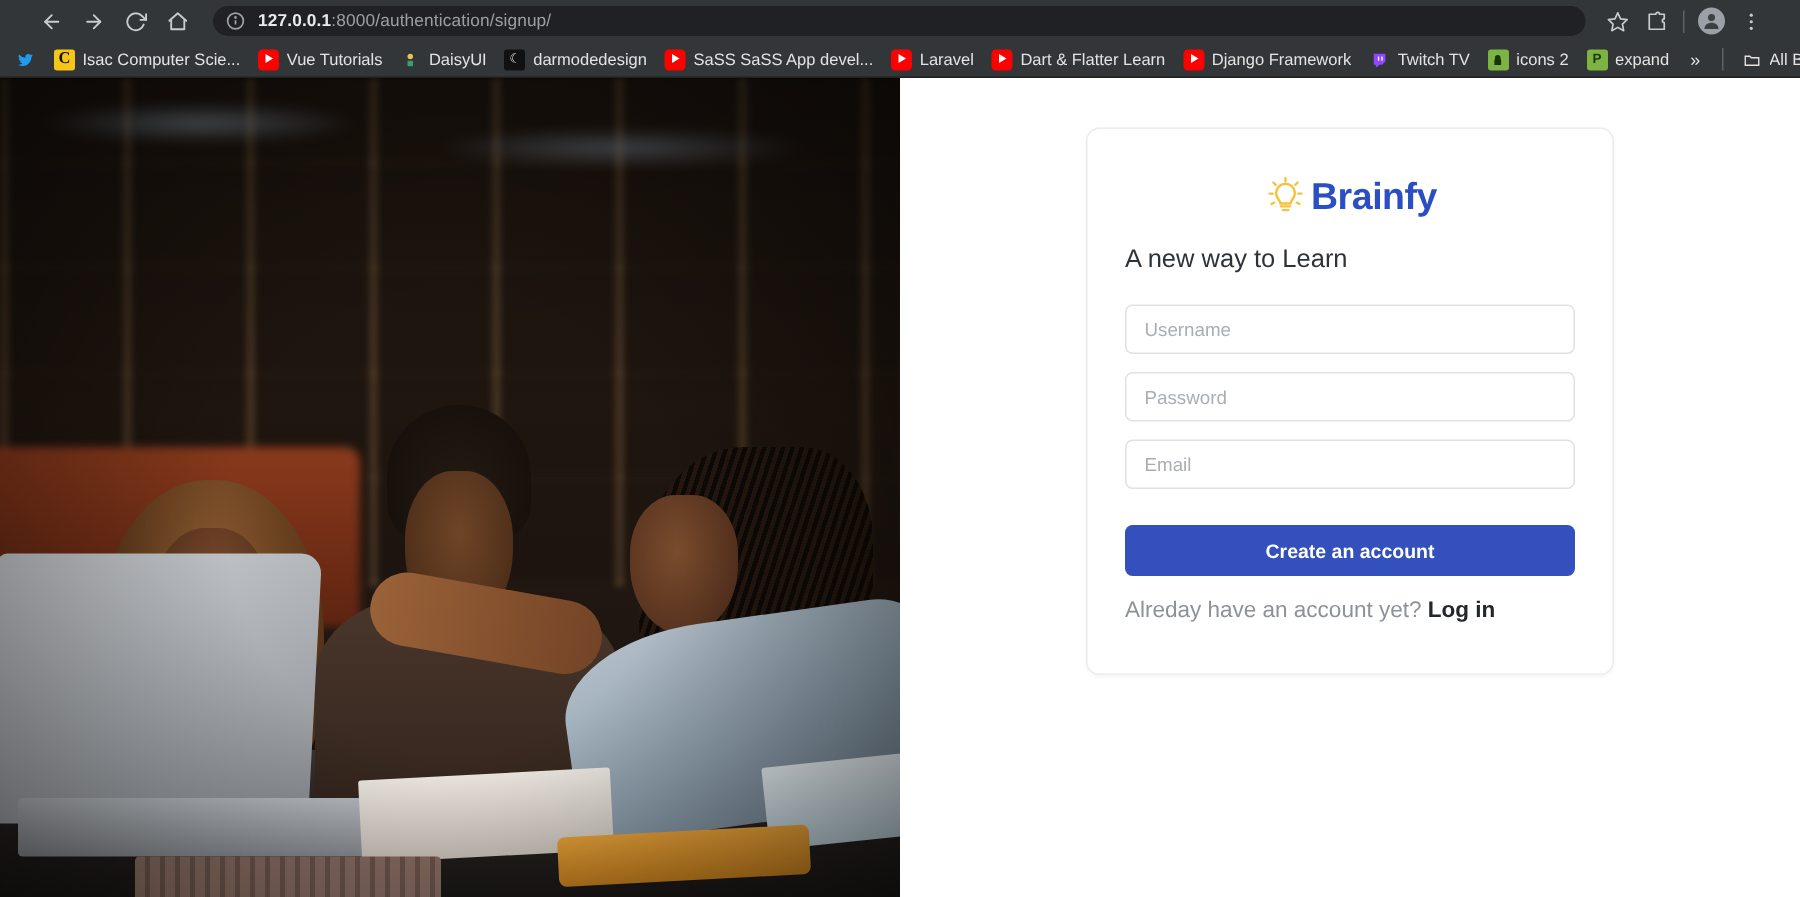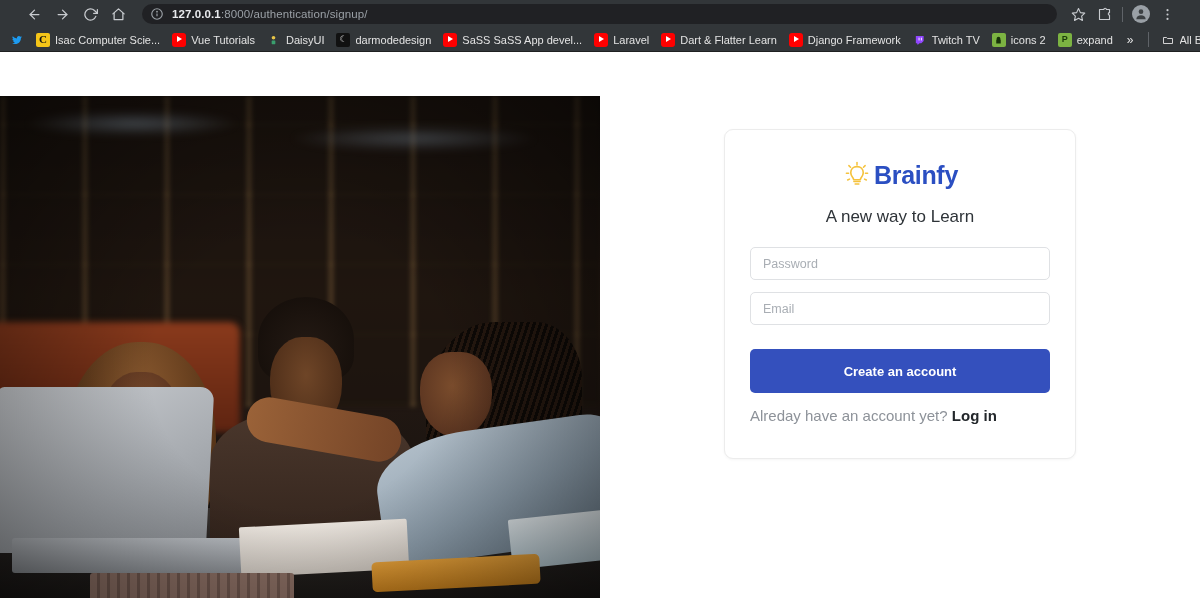--- a/index.html
+++ b/index.html
@@ -77,21 +77,21 @@
   .ico-twitter { color: #1d9bf0; font-size: 12px; }
   .ico-c { background: #f5c518; color: #111; font-weight: bold; font-size: 11px;
            font-family: "Liberation Serif", serif; }
   .ico-daisy { color: #e8c547; font-size: 12px; }
   .ico-moon { background: #111; color: #ddd; font-size: 9px; }
   .ico-twitch { background: transparent; color: #9146ff; font-size: 12px; }
   .ico-green { background: #7cb342; color: #1b3a0a; font-size: 9px; font-weight: bold; }
   .ico-folder { color: #e3e3e3; font-size: 12px; }
 
   
-  .viewport { flex: 1 1 auto; display: flex; background: #0369a1; overflow: hidden; margin-top: 44px; }
+  .viewport { flex: 1 1 auto; display: flex; background: #0369a1; overflow: hidden; }
 
   .hero {
     width: 600px; flex: 0 0 600px; position: relative; overflow: hidden;
     background: #2a1a12;
   }
   
   .hero .bg-room {
     position: absolute; inset: 0;
     background:
       linear-gradient(180deg, #120d0a 0%, #1d1511 18%, #2b1d14 40%, #201712 62%, #14100d 100%);
@@ -227,41 +227,41 @@
     padding: 30px 25px 34px 25px;
   }
 
   .brand { display: flex; align-items: center; justify-content: center; gap: 2px; }
   .bulb { width: 30px; height: 30px; flex: 0 0 30px; }
   .brand-name {
     font-size: 25px; font-weight: bold; color: #2b4fc2; letter-spacing: -0.3px;
   }
 
   .tagline {
-    margin-top: 17px; text-align: center; font-size: 17px; color: #2e3338;
+    margin-top: 17px; text-align: left; font-size: 17px; color: #2e3338;
     font-weight: normal;
   }
 
   .blurb {
     margin-top: 20px; font-size: 12.4px; line-height: 1.55; color: #4a5158;
     text-align: left;
   }
 
   .fields { margin-top: 20px; }
   .field {
     width: 100%; height: 33px; border: 1px solid #dfe1e4; border-radius: 5px;
     background: #fff; padding: 0 12px; font-size: 12.5px; color: #34383d;
     font-family: "Liberation Sans", sans-serif; margin-bottom: 12px;
     display: block; outline: none;
   }
   .field::placeholder { color: #a9aeb4; }
   .field:last-child { margin-bottom: 0; }
 
   .submit {
-    width: 100%; height: 44px; margin-top: 24px;
+    width: 100%; height: 34px; margin-top: 24px;
     background: #3450bd; color: #ffffff; border: none; border-radius: 5px;
     font-size: 13px; font-weight: bold; cursor: pointer;
     font-family: "Liberation Sans", sans-serif;
   }
 
   .footnote { margin-top: 14px; font-size: 15px; color: #8d9299; }
   .footnote a { color: #23272b; font-weight: bold; text-decoration: none; cursor: pointer; }
 </style>
 </head>
 <body>
@@ -472,20 +472,21 @@
             <line x1="19" y1="34.5" x2="29" y2="34.5" stroke="#f5c23c" stroke-width="2.4" stroke-linecap="round"></line>
             <path d="M21 38.5h6" stroke="#f5c23c" stroke-width="2.4" stroke-linecap="round"></path>
           </svg>
           <span class="brand-name">Brainfy</span>
         </div>
 
         <h2 class="tagline">A new way to Learn</h2>
 
 
         <div class="fields">
+          <input class="field" type="text" placeholder="Username" style="">
           <input class="field" type="password" placeholder="Password" style="">
           <input class="field" type="text" placeholder="Email" style="">
         </div>
 
         <button class="submit">Create an account</button>
 
         <div class="footnote">
           <span>Alreday have an account yet?</span>
           <a>Log in</a>
         </div>

